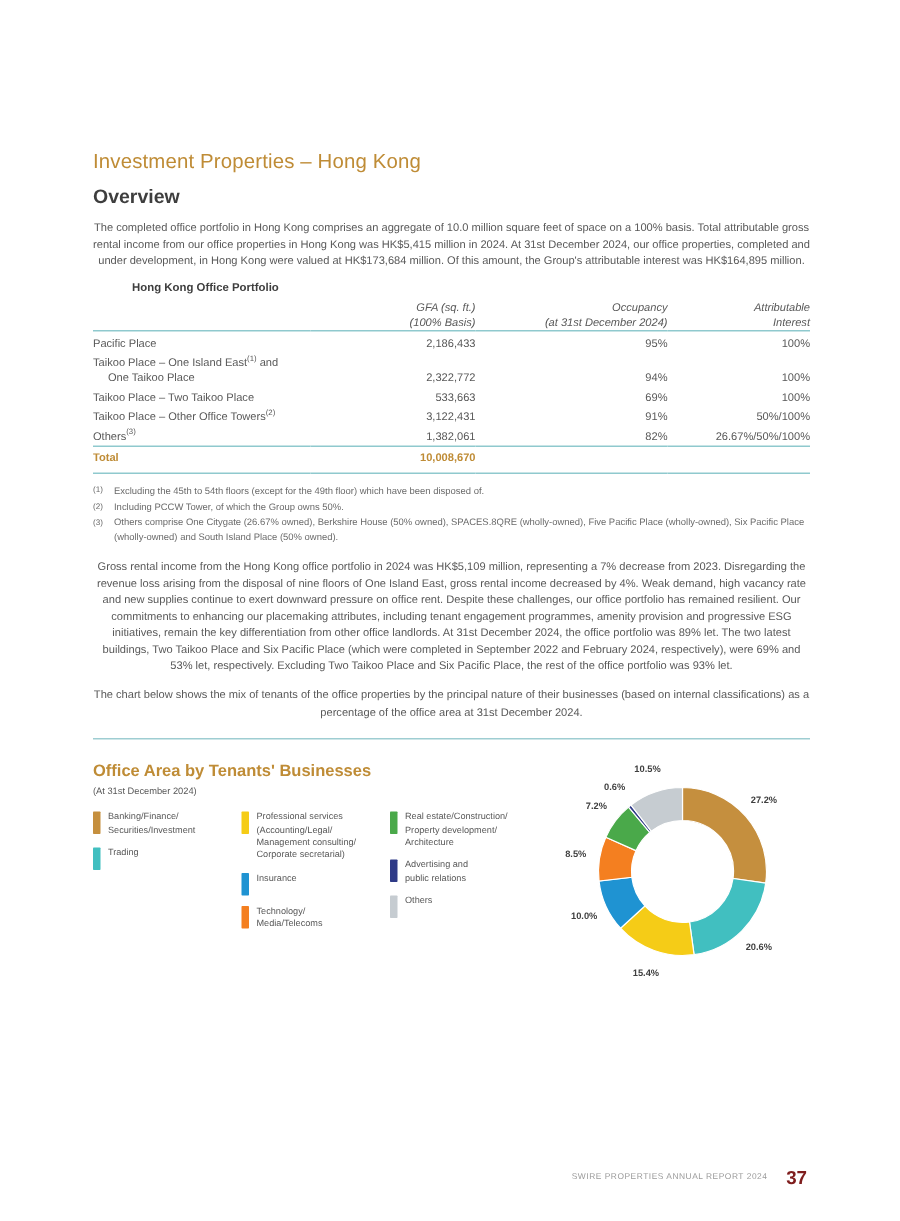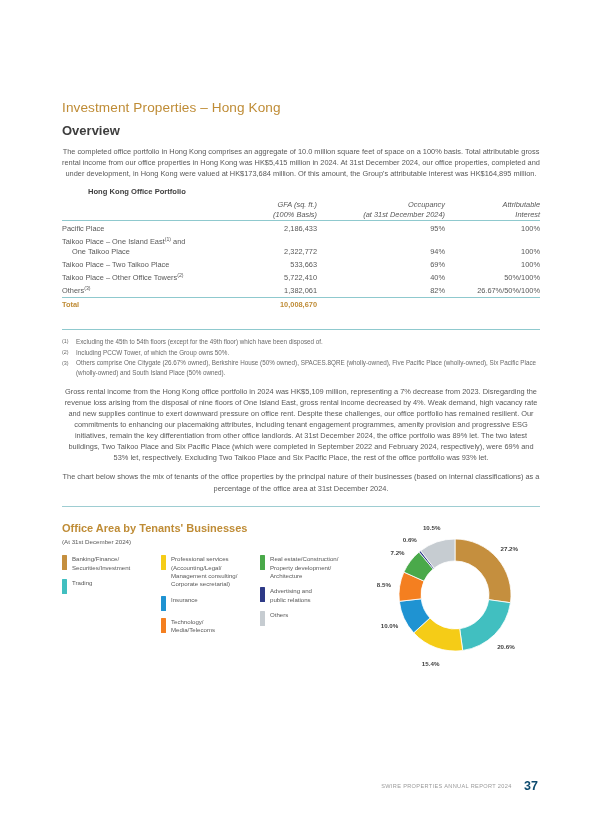--- a/index.html
+++ b/index.html
@@ -97,21 +97,21 @@
     border-bottom: 1.1px solid #8fc9ce;
     font-style: italic;
   }
   tr.row-top td { padding-top: 3px; }
   tr.total td {
     color: #bf8c36;
     font-weight: bold;
     border-top: 1.1px solid #8fc9ce;
     border-bottom: 1.1px solid #8fc9ce;
     padding-top: 2.5px;
-    padding-bottom: 19px;
+    padding-bottom: 5px;
     margin-top: 13px;
   }
   sup.fn {
     font-size: 5.2px;
     vertical-align: super;
     line-height: 0;
   }
   .indent1 { padding-left: 10px; display: inline-block; }
 
   
@@ -226,21 +226,21 @@
     font-size: 5.6px;
     letter-spacing: 0.35px;
     color: #9a9a9a;
     display: inline-block;
     vertical-align: middle;
     margin-right: 8px;
   }
   .footer-page {
     font-size: 12.5px;
     font-weight: bold;
-    color: #0c4a6e;
+    color: #7f1d1d;
     display: inline-block;
     vertical-align: middle;
   }
 </style>
 </head>
 <body>
 
 <div class="page">
   <div class="content">
 
@@ -297,22 +297,22 @@
             <span>Taikoo Place – Two Taikoo Place</span>
           </td>
           <td class="num">533,663</td>
           <td class="num">69%</td>
           <td class="num">100%</td>
         </tr>
         <tr>
           <td class="lbl">
             <span>Taikoo Place – Other Office Towers</span><sup class="fn">(2)</sup>
           </td>
-          <td class="num">5,722,410</td>
-          <td class="num">40%</td>
+          <td class="num">3,122,431</td>
+          <td class="num">91%</td>
           <td class="num">50%/100%</td>
         </tr>
         <tr>
           <td class="lbl">
             <span>Others</span><sup class="fn">(3)</sup>
           </td>
           <td class="num">1,382,061</td>
           <td class="num">82%</td>
           <td class="num">26.67%/50%/100%</td>
         </tr>

